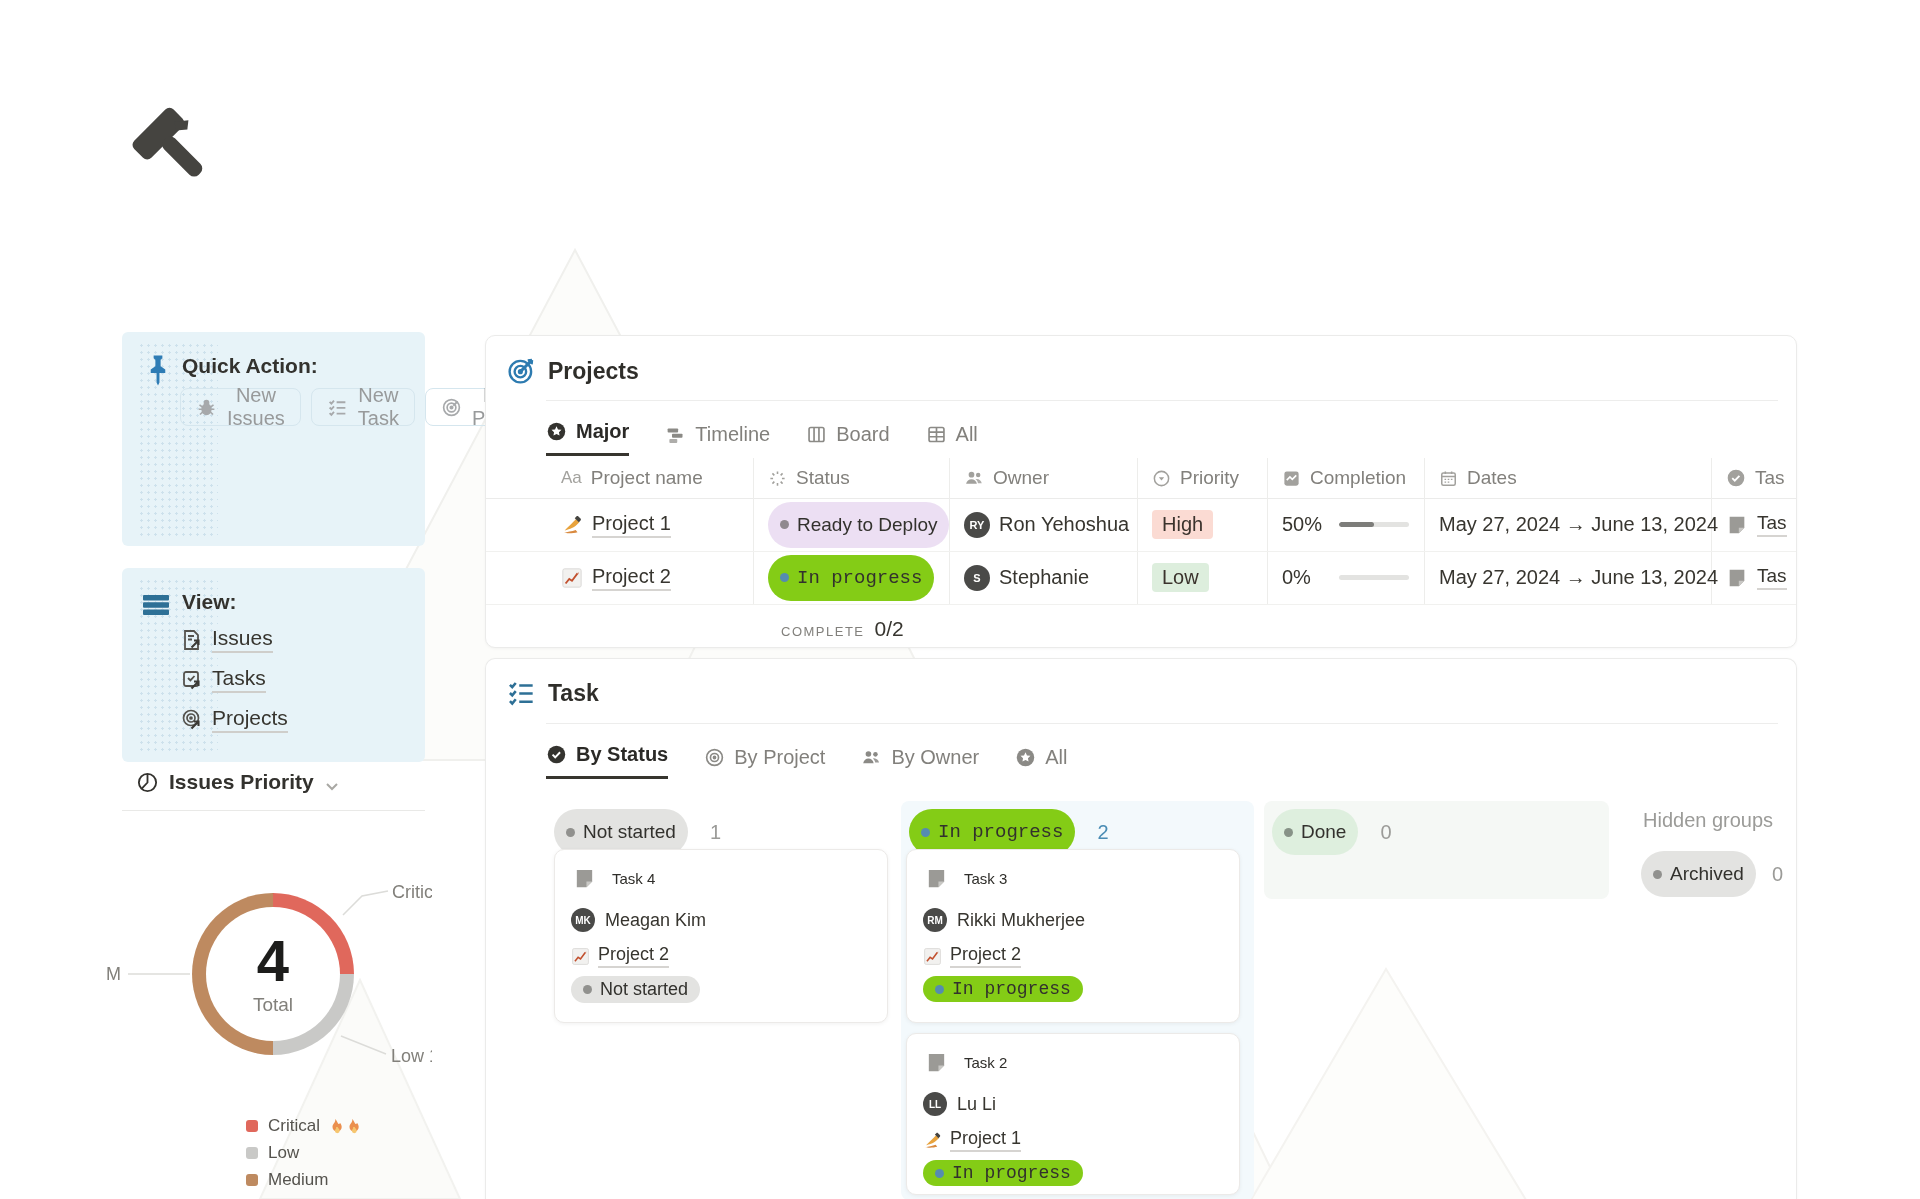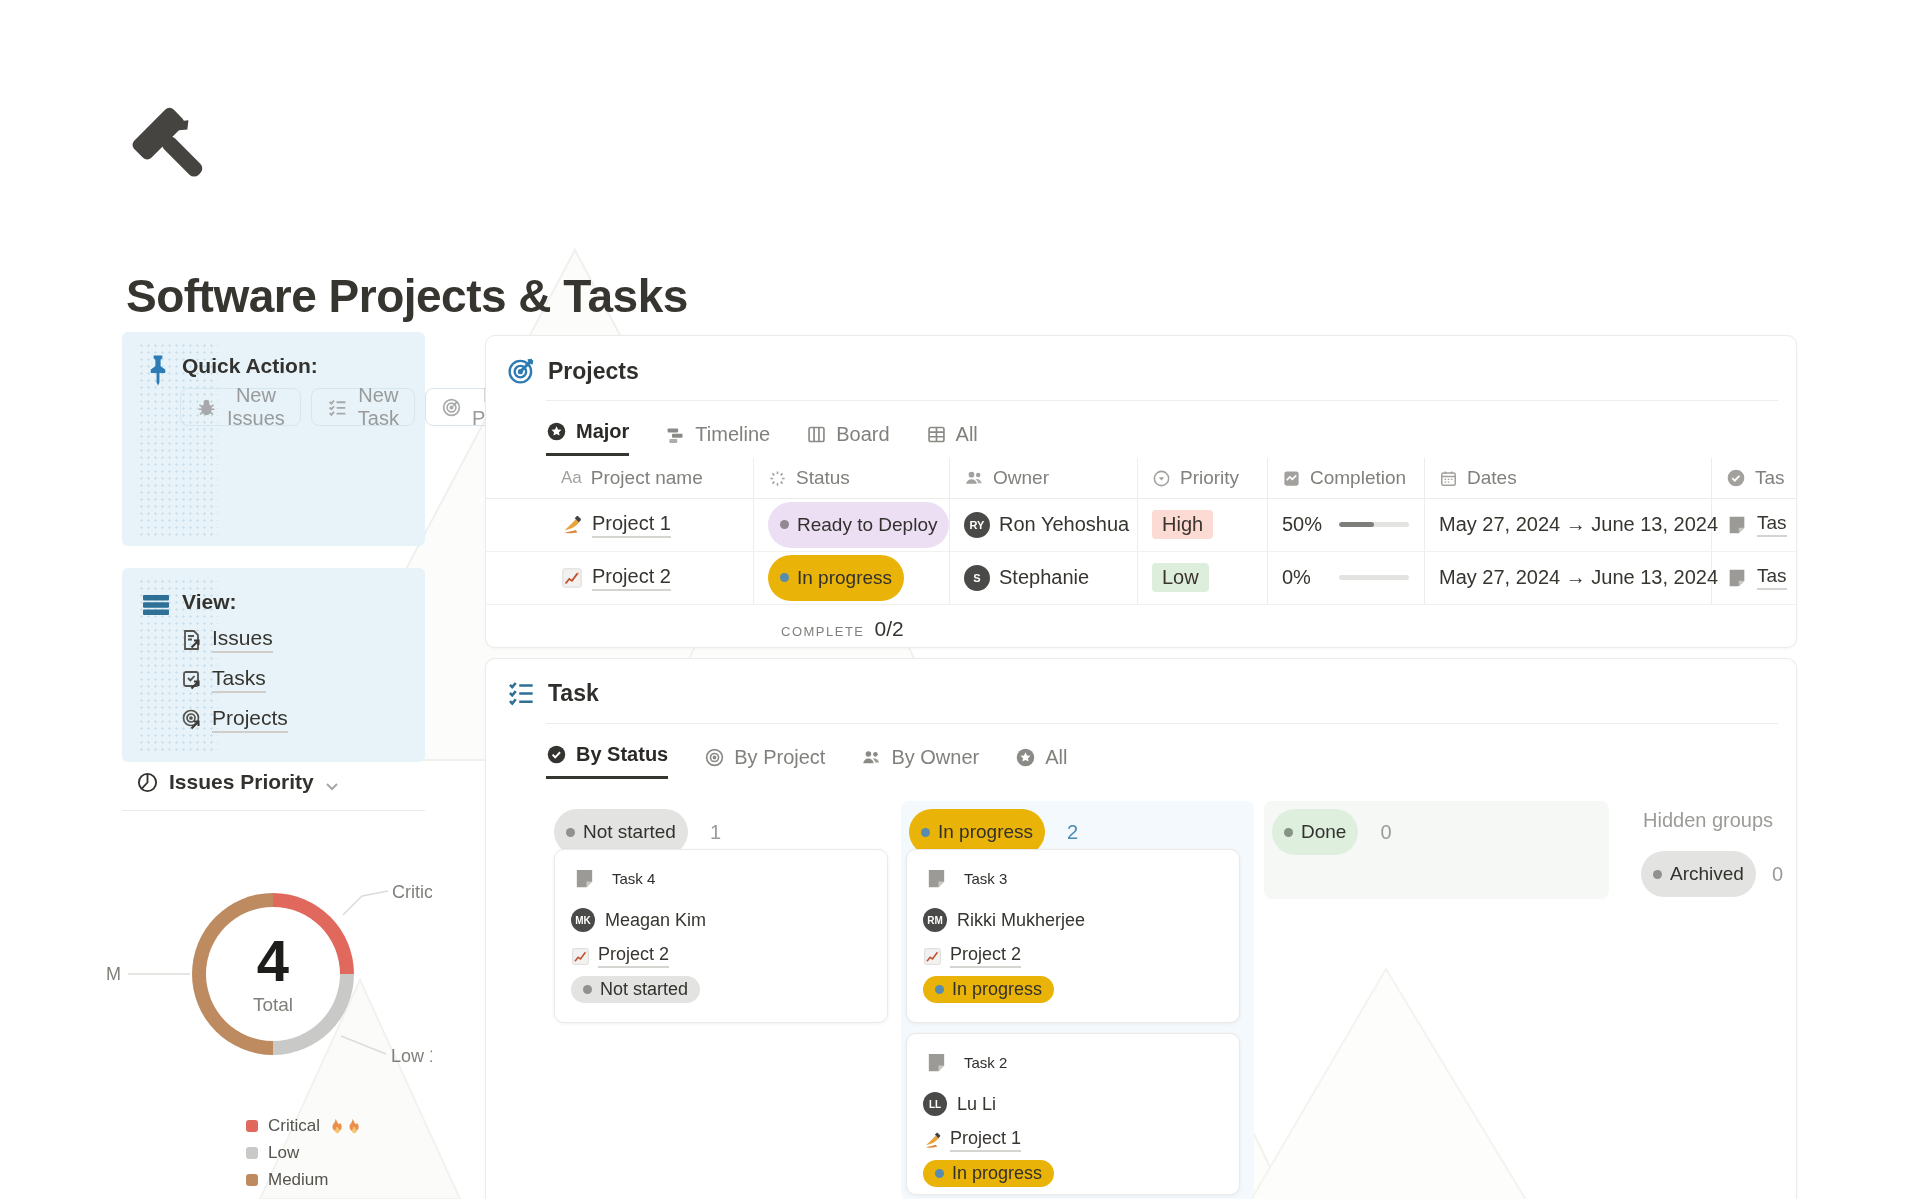--- a/index.html
+++ b/index.html
@@ -65,21 +65,21 @@
   
   .thead{position:absolute;left:0;top:122px;width:100%;height:40px;border-bottom:1px solid #ebebea;}
   .th{position:absolute;top:0;height:40px;display:flex;align-items:center;gap:9px;font-size:19px;color:#82807c;}
   .vsep{position:absolute;top:122px;height:146px;width:1px;background:#ededeb;}
   .trow{position:absolute;left:0;width:100%;height:53px;border-bottom:1px solid #f1f1ef;}
   .tcell{position:absolute;top:0;height:53px;display:flex;align-items:center;gap:9px;}
   .plink{font-size:20px;font-weight:500;color:#37352f;border-bottom:2px solid #d6d4d1;padding-bottom:1px;}
   .pill{display:inline-flex;align-items:center;gap:8px;border-radius:999px;padding:12px 12px;font-size:19px;color:#32312d;}
   .pill .dot{width:9px;height:9px;border-radius:50%;display:inline-block;}
   .pill-purple{background:#ecdff3;}.pill-purple .dot{background:#90898f;}
-  .pill-blue{background:#eab308;}.pill-blue .dot{background:#558cb0;}
+  .pill-blue{background:#84cc16;font-family:Liberation Mono, monospace;}.pill-blue .dot{background:#558cb0;}
   .pill-gray{background:#e3e3e1;}.pill-gray .dot{background:#91918e;}
   .pill-green{background:#deefde;}.pill-green .dot{background:#879287;}
   .prio{border-radius:4px;padding:3px 10px;font-size:20px;color:#3b332d;}
   .prio-high{background:#fbdbd3;}
   .prio-low{background:#ddeedd;}
   .avatar{width:26px;height:26px;border-radius:50%;background:#4a4a48;color:#fff;display:inline-flex;
       align-items:center;justify-content:center;font-size:11px;font-weight:700;flex:0 0 auto;}
   .owner-name,.dates{font-size:20px;color:#37352f;}
   .pct{font-size:20px;color:#37352f;width:48px;}
   .bar{width:70px;height:5px;border-radius:3px;background:#e3e3e1;overflow:hidden;}
@@ -120,21 +120,20 @@
 
 <div class="abs page-icon">
   <svg width="88" height="88" viewBox="0 0 24 24">
     <g transform="rotate(-45 12 11)" fill="#454440">
       <rect x="4.2" y="3.4" width="15.2" height="6.6" rx="1.6"></rect>
       <rect x="9.9" y="9" width="4.2" height="13.4" rx="1.8"></rect>
       <path d="M17.2 7.5l3 2.4-2 1.6-2.4-2z"></path>
     </g>
   </svg>
 </div>
-<h1 class="abs page-title">Software Projects &amp; Tasks</h1>
 
 <div class="abs callout box-quick">
   <div class="dots"></div>
   <div class="abs" style="left:24px;top:22px;">
     <svg width="24" height="32" viewBox="0 0 16 22" fill="#2e7cb5">
       <path d="M5 1h6v2l-1.2 1v4.4L13 10.6V13H9v6.6L8 21.6 7 19.6V13H3v-2.4l3.2-2.2V4L5 3z"></path>
     </svg>
   </div>
   <div class="callout-title">Quick Action:</div>
   <div class="qa-buttons">

